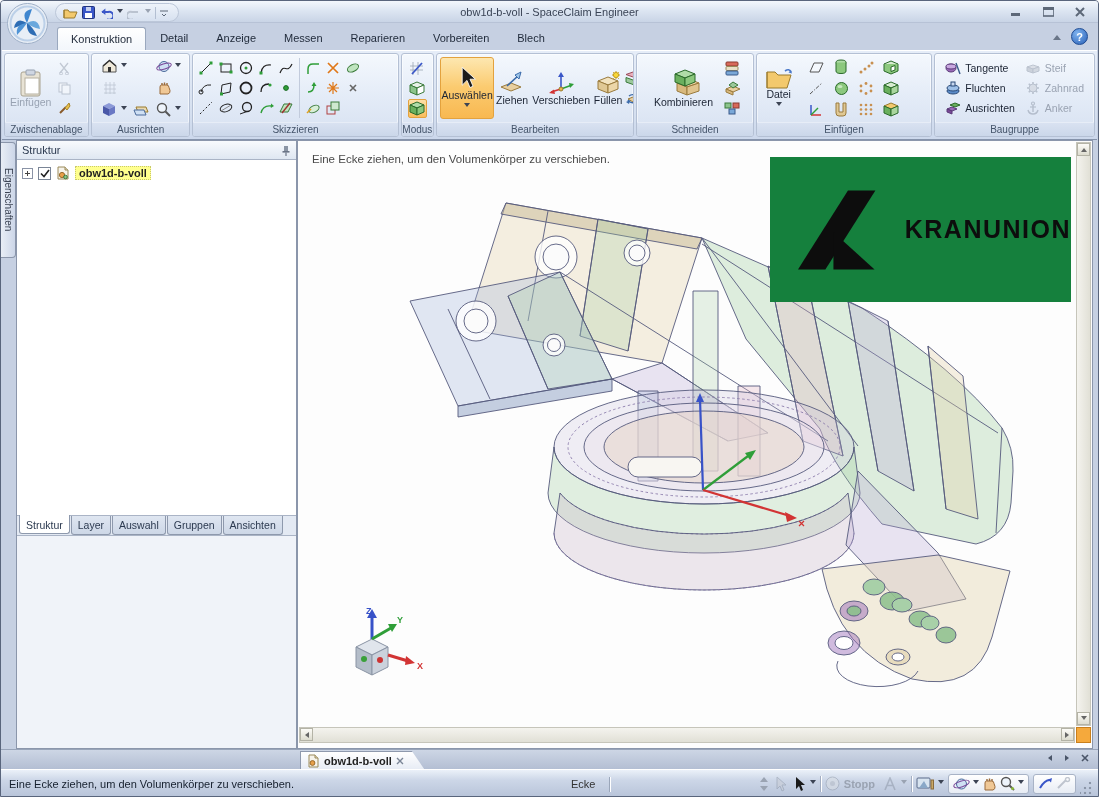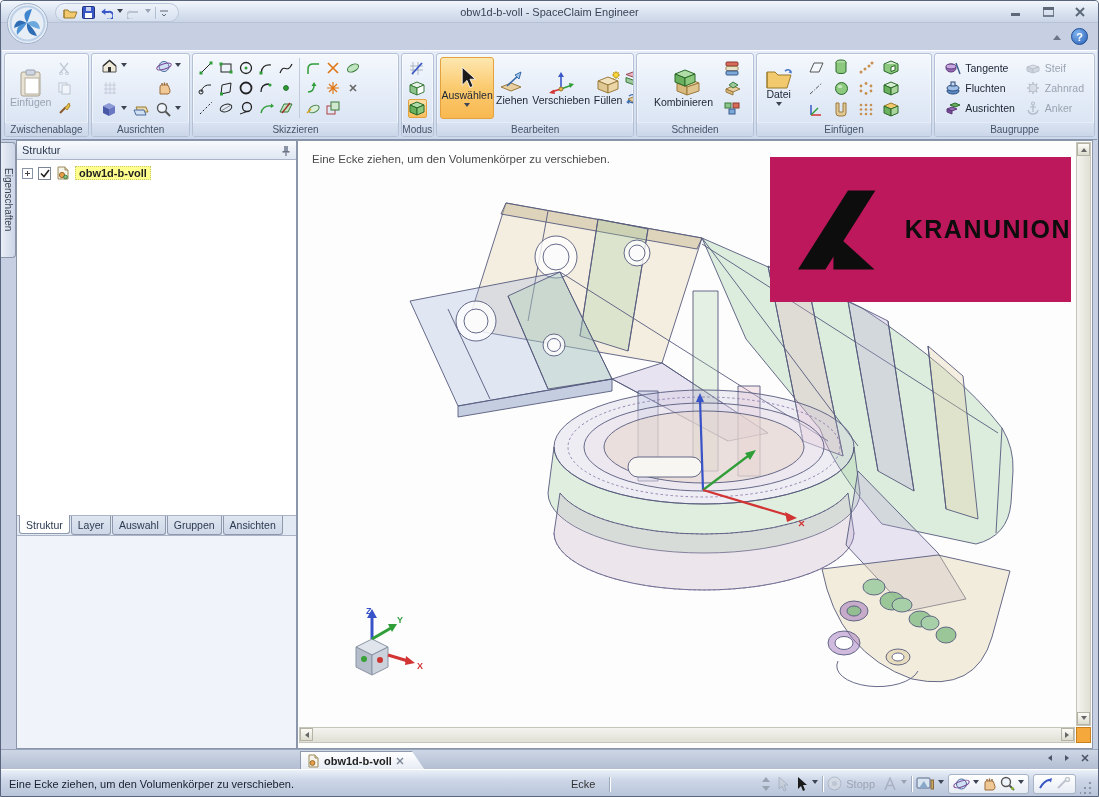--- a/index.html
+++ b/index.html
@@ -73,21 +73,21 @@
   .stabs { height:20px; display:flex; padding:0 2px; background:#e3e9f3; border-bottom:1px solid #aab4c6; }
   .stab { font-size:10.5px; color:#2c3a50; padding:3px 6px 0; border:1px solid #8e99ad; border-top:none;
     border-radius:0 0 3px 3px; background:linear-gradient(#dfe6f1,#cdd7e7); margin-right:1px; white-space:nowrap;}
   .stab.active { background:#fff; position:relative; top:-1px; padding-top:4px; }
   .opt-body { height:212px; background:#f0f3f9; }
 
   
   .canvas { position:absolute; left:296px; top:139px; right:5px; bottom:47px; background:#fdfdfd;
     border:1px solid #8b96ab; overflow:hidden; }
   .hint { position:absolute; left:14px; top:12px; font-size:11.5px; color:#4a4a4a; z-index:6;}
-  .klogo { position:absolute; left:472px; top:16px; width:301px; height:145px; background:#be185d; z-index:5;
+  .klogo { position:absolute; left:472px; top:16px; width:301px; height:145px; background:#15803d; z-index:5;
     display:flex; align-items:center; }
   .klogo-text { font-size:25px; font-weight:bold; color:#0d0d0d; letter-spacing:1.5px; margin-left:10px; }
   .vscroll { position:absolute; top:1px; right:1px; width:15px; bottom:22px;
     background:linear-gradient(90deg,#f4f3ee,#e1e0d6); border:1px solid #c6c5ba; }
   .hscroll { position:absolute; left:1px; right:17px; bottom:5px; height:16px;
     background:linear-gradient(#f4f3ee,#e1e0d6); border:1px solid #c6c5ba; }
   .sbtn { position:absolute; width:13px; height:13px; background:linear-gradient(#fcfbf7,#dddccf);
     border:1px solid #b4b3a6; display:flex; align-items:center; justify-content:center; }
   .tri-up { width:0;height:0;border:3px solid transparent;border-bottom:4px solid #666; margin-bottom:2px;}
   .tri-down { width:0;height:0;border:3px solid transparent;border-top:4px solid #666; margin-top:2px;}
@@ -107,21 +107,21 @@
   .statusbar { position:absolute; left:0; right:0; bottom:0; height:27px;
     background:linear-gradient(#ebf1f9,#ccd6e7 40%,#b9c5da); border-top:1px solid #ffffff; }
   .sb-msg { position:absolute; left:8px; top:8px; font-size:11px; color:#16202e; }
   .sb-field { position:absolute; left:556px; top:5px; width:220px; height:18px; display:flex; align-items:center; font-size:11px; color:#333;margin-left:14px;}
   .sb-field .divider { width:1px; height:15px; background:#9aa6ba; margin-left:14px; box-shadow:1px 0 0 #fff;}
   .sb-icons { position:absolute; right:5px; top:2px; height:23px; display:flex; align-items:center; gap:4px; }
   .pill { display:flex; align-items:center; gap:3px; background:linear-gradient(#ffffff,#e7ecf4);
     border:1px solid #a8b3c6; border-radius:3px; padding:1px 4px; height:20px; }
   .sb-ico { display:flex; align-items:center; }
   .sb-sep { width:1px; height:16px; background:#a3aec2; box-shadow:1px 0 0 #fff; }
-  .sb-text { font-size:11px; color:#9aa3b2; }
+  .sb-text { font-size:11px; color:#9aa3b2;font-weight:bold; }
   .grip { width:13px; height:13px; align-self:flex-end; margin-bottom:1px;
     background:
       radial-gradient(circle at 10px 2px, #8b96a8 1.2px, transparent 1.6px),
       radial-gradient(circle at 10px 7px, #8b96a8 1.2px, transparent 1.6px),
       radial-gradient(circle at 5px 7px, #8b96a8 1.2px, transparent 1.6px),
       radial-gradient(circle at 10px 12px, #8b96a8 1.2px, transparent 1.6px),
       radial-gradient(circle at 5px 12px, #8b96a8 1.2px, transparent 1.6px),
       radial-gradient(circle at 0px 12px, #8b96a8 1.2px, transparent 1.6px);
   }
   svg { display:block; }
@@ -195,20 +195,29 @@
       </span>
     <span class="dd gray"></span>
     <span class="sep"></span>
     <span class="sb-ico">
         <svg width="8" height="8">
           <path d="M0,2 h8 M2,5 l2,2 2,-2" stroke="#5d6878" fill="none"></path>
         </svg>
       </span>
   </div>
 
+  <div class="tabrow">
+    <div class="rtab active">Konstruktion</div>
+    <div class="rtab">Detail</div>
+    <div class="rtab">Anzeige</div>
+    <div class="rtab">Messen</div>
+    <div class="rtab">Reparieren</div>
+    <div class="rtab">Vorbereiten</div>
+    <div class="rtab">Blech</div>
+  </div>
   <div class="tabrow-right">
     <span class="chev-up"></span>
     <span class="help-btn">?</span>
   </div>
 
   <div class="ribbon">
 
     <div class="grp" style="width:86px">
       <div class="grp-body">
         <div class="bb disabled">

